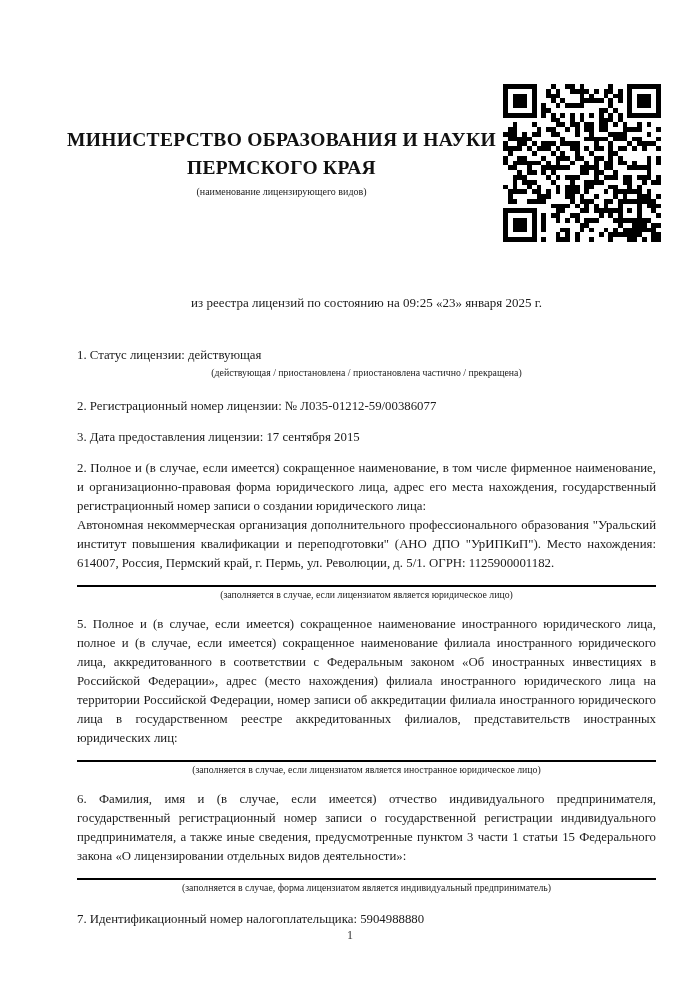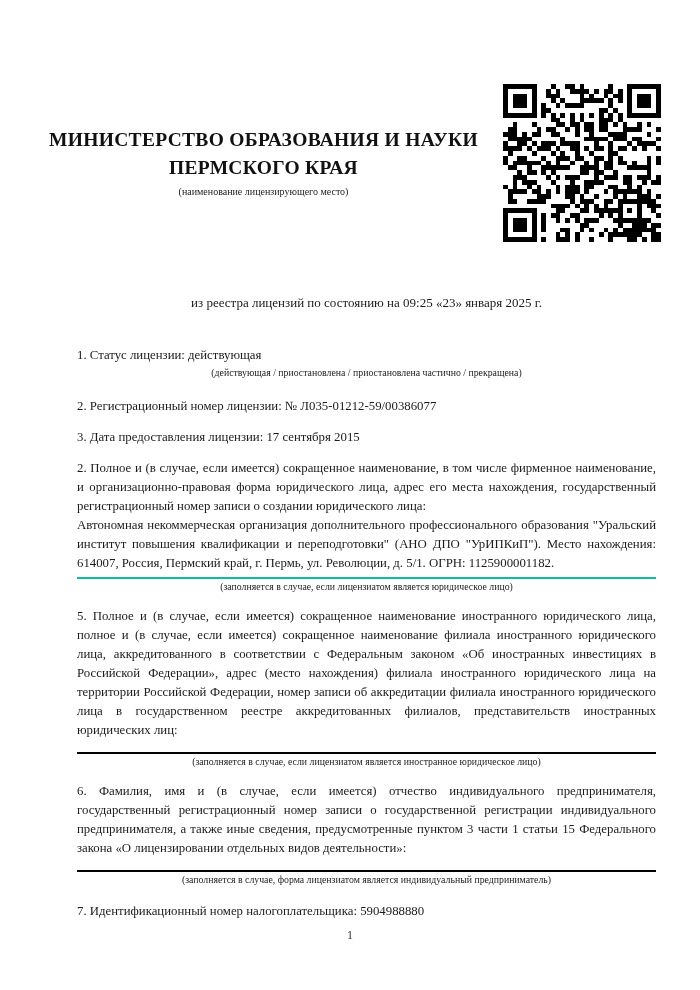--- a/index.html
+++ b/index.html
@@ -12,21 +12,21 @@
     width: 700px;
     height: 990px;
     background: #ffffff;
     font-family: "Liberation Serif", "DejaVu Serif", serif;
     color: #1b1b1b;
     overflow: hidden;
   }
   
   .org-block {
     position: absolute;
-    left: 46px;
+    left: 64px;
     top: 126px;
     width: 435px;
     text-align: center;
   }
   .org-name {
     font-size: 19.5px;
     font-weight: bold;
     color: #111111;
     line-height: 28px;
     letter-spacing: 0.3px;
@@ -72,22 +72,22 @@
   .mt-14 { margin-top: 14px; }
   .mt-11 { margin-top: 11px; }
   .small-caption {
     font-size: 9.8px;
     line-height: 13px;
     text-align: center;
     margin-top: 1px;
     color: #222222;
   }
   .value-underlined {
-    border-bottom: 2px solid #14b8a6;
-    padding-bottom: 4px;
+    border-bottom: 2px solid #000000;
+    padding-bottom: 12px;
   }
   .field-line {
     height: 12px;
     border-bottom: 2px solid #000000;
   }
   .page-number {
     position: absolute;
     left: 0;
     top: 928px;
     width: 700px;
@@ -97,21 +97,21 @@
   }
 </style>
 </head>
 <body>
 
 <div class="page">
 
   <div class="org-block">
     <div class="org-name">МИНИСТЕРСТВО ОБРАЗОВАНИЯ И НАУКИ</div>
     <div class="org-name">ПЕРМСКОГО КРАЯ</div>
-    <div class="org-caption">(наименование лицензирующего место)</div>
+    <div class="org-caption">(наименование лицензирующего видов)</div>
   </div>
 
   <div class="qr-box">
     <svg id="qr-svg" xmlns="http://www.w3.org/2000/svg" shape-rendering="crispEdges" viewBox="0 0 33 33">
         <rect x="0" y="0" width="1" height="1" fill="#000000"></rect>
         <rect x="1" y="0" width="1" height="1" fill="#000000"></rect>
         <rect x="2" y="0" width="1" height="1" fill="#000000"></rect>
         <rect x="3" y="0" width="1" height="1" fill="#000000"></rect>
         <rect x="4" y="0" width="1" height="1" fill="#000000"></rect>
         <rect x="5" y="0" width="1" height="1" fill="#000000"></rect>

